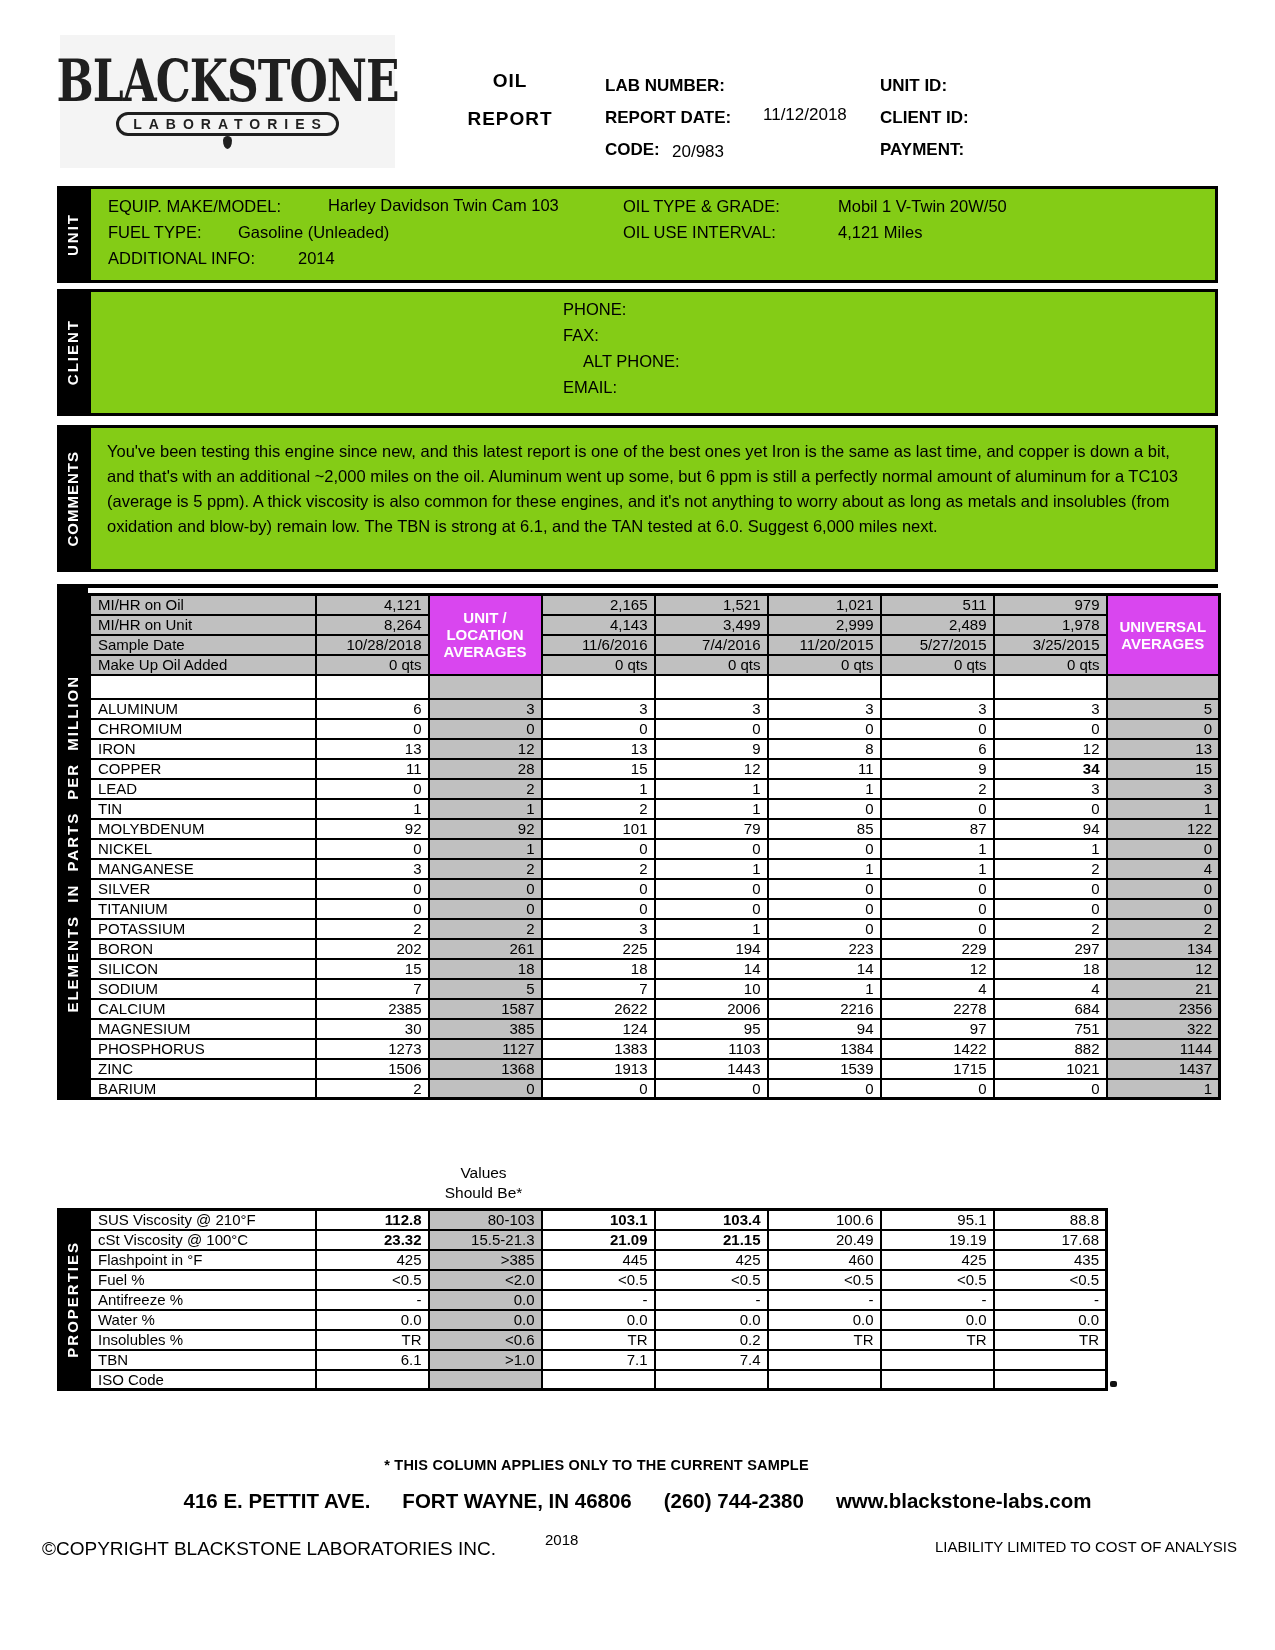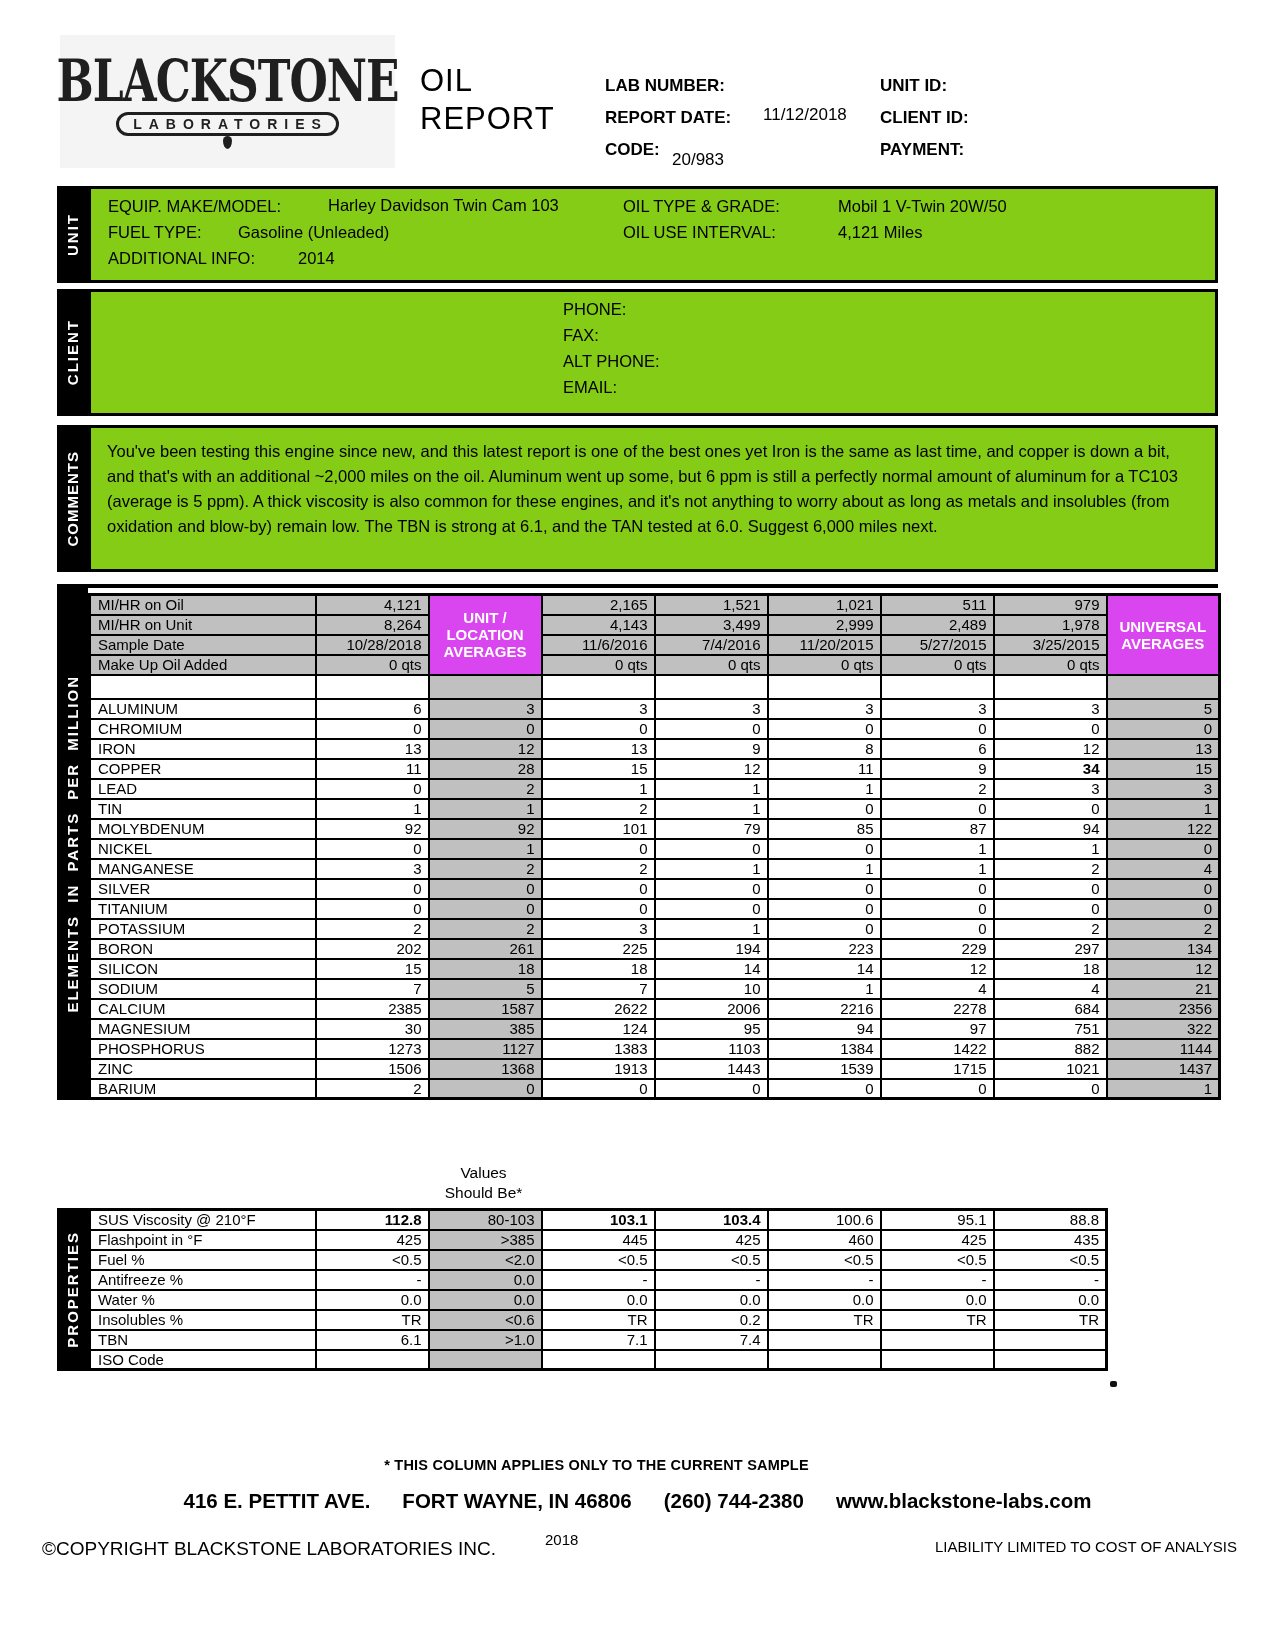--- a/index.html
+++ b/index.html
@@ -8,22 +8,22 @@
 
   
   .logo-box { position:absolute; left:60px; top:35px; width:335px; height:133px;
     background:#f4f4f4; display:flex; flex-direction:column; align-items:center; justify-content:center; }
   .logo-name { font-family:"DejaVu Serif", serif; font-weight:bold; font-size:44px; color:#1f1f1f;
     letter-spacing:-1px; transform:scaleY(1.3); line-height:52px; height:52px; white-space:nowrap; }
   .logo-pill { border:3px solid #1f1f1f; border-radius:16px; color:#1f1f1f; font-weight:bold;
     font-size:14px; letter-spacing:7px; padding:1px 8px 1px 14px; margin-top:5px; white-space:nowrap; }
   .logo-drop { width:9px; height:13px; background:#1f1f1f; border-radius:50% 50% 50% 50% / 35% 35% 65% 65%; margin-top:0px; }
 
-  .report-title { position:absolute; left:420px; top:62px; width:180px; text-align:left;
-    font-size:31px; font-weight:normal; line-height:38px; letter-spacing:1px; }
+  .report-title { position:absolute; left:420px; top:62px; width:180px; text-align:center;
+    font-size:19px; font-weight:bold; line-height:38px; letter-spacing:1px; }
 
   .hlabel { position:absolute; font-size:17px; font-weight:bold; white-space:nowrap; }
   .hvalue { position:absolute; font-size:17px; white-space:nowrap; }
 
   
   .section { position:absolute; left:57px; width:1161px; display:flex; }
   .sidebar { width:31px; background:#000; color:#fff; display:flex; align-items:center; justify-content:center; flex:0 0 31px; }
   .vlabel { writing-mode:vertical-rl; transform:rotate(180deg); font-weight:bold; font-size:15px;
     letter-spacing:2px; word-spacing:6px; white-space:nowrap; }
   .box { flex:1; border:3px solid #000; background:#84cc16; position:relative; }
@@ -72,21 +72,21 @@
 
 <div class="report-title">
   <div>OIL</div>
   <div>REPORT</div>
 </div>
 
 <div class="hlabel" style="left:605px; top:76px;">LAB NUMBER:</div>
 <div class="hlabel" style="left:605px; top:108px;">REPORT DATE:</div>
 <div class="hvalue" style="left:763px; top:105px;">11/12/2018</div>
 <div class="hlabel" style="left:605px; top:140px;">CODE:</div>
-<div class="hvalue" style="left:672px; top:150px;">20/983</div>
+<div class="hvalue" style="left:672px; top:142px;">20/983</div>
 <div class="hlabel" style="left:880px; top:76px;">UNIT ID:</div>
 <div class="hlabel" style="left:880px; top:108px;">CLIENT ID:</div>
 <div class="hlabel" style="left:880px; top:140px;">PAYMENT:</div>
 
 <div class="section" style="top:186px; height:97px;">
   <div class="sidebar">
     <span class="vlabel">UNIT</span>
   </div>
   <div class="box">
     <span class="flabel" style="left:17px; top:8px;">EQUIP. MAKE/MODEL:</span>
@@ -102,21 +102,21 @@
   </div>
 </div>
 
 <div class="section" style="top:289px; height:127px;">
   <div class="sidebar">
     <span class="vlabel">CLIENT</span>
   </div>
   <div class="box">
     <span class="flabel" style="left:472px; top:8px;">PHONE:</span>
     <span class="flabel" style="left:472px; top:34px;">FAX:</span>
-    <span class="flabel" style="left:472px; top:60px;">ALT PHONE:</span>
+    <span class="flabel" style="left:492px; top:60px;">ALT PHONE:</span>
     <span class="flabel" style="left:472px; top:86px;">EMAIL:</span>
   </div>
 </div>
 
 <div class="section" style="top:425px; height:147px;">
   <div class="sidebar">
     <span class="vlabel" style="letter-spacing:1px;">COMMENTS</span>
   </div>
   <div class="box">
     <div class="comments-text">You've been testing this engine since new, and this latest report is one of the best ones yet Iron is the same as last time, and copper is down a bit, and that's with an additional ~2,000 miles on the oil. Aluminum went up some, but 6 ppm is still a perfectly normal amount of aluminum for a TC103 (average is 5 ppm). A thick viscosity is also common for these engines, and it's not anything to worry about as long as metals and insolubles (from oxidation and blow-by) remain low. The TBN is strong at 6.1, and the TAN tested at 6.0. Suggest 6,000 miles next.</div>
@@ -448,20 +448,30 @@
             <td class="lbl">SUS Viscosity @ 210°F</td>
             <td class="val bold">112.8</td>
             <td class="val gray">80-103</td>
             <td class="val bold">103.1</td>
             <td class="val bold">103.4</td>
             <td class="val">100.6</td>
             <td class="val">95.1</td>
             <td class="val">88.8</td>
           </tr>
           <tr>
+            <td class="lbl">cSt Viscosity @ 100°C</td>
+            <td class="val bold">23.32</td>
+            <td class="val gray">15.5-21.3</td>
+            <td class="val bold">21.09</td>
+            <td class="val bold">21.15</td>
+            <td class="val">20.49</td>
+            <td class="val">19.19</td>
+            <td class="val">17.68</td>
+          </tr>
+          <tr>
             <td class="lbl">Flashpoint in °F</td>
             <td class="val">425</td>
             <td class="val gray">&gt;385</td>
             <td class="val">445</td>
             <td class="val">425</td>
             <td class="val">460</td>
             <td class="val">425</td>
             <td class="val">435</td>
           </tr>
           <tr>

